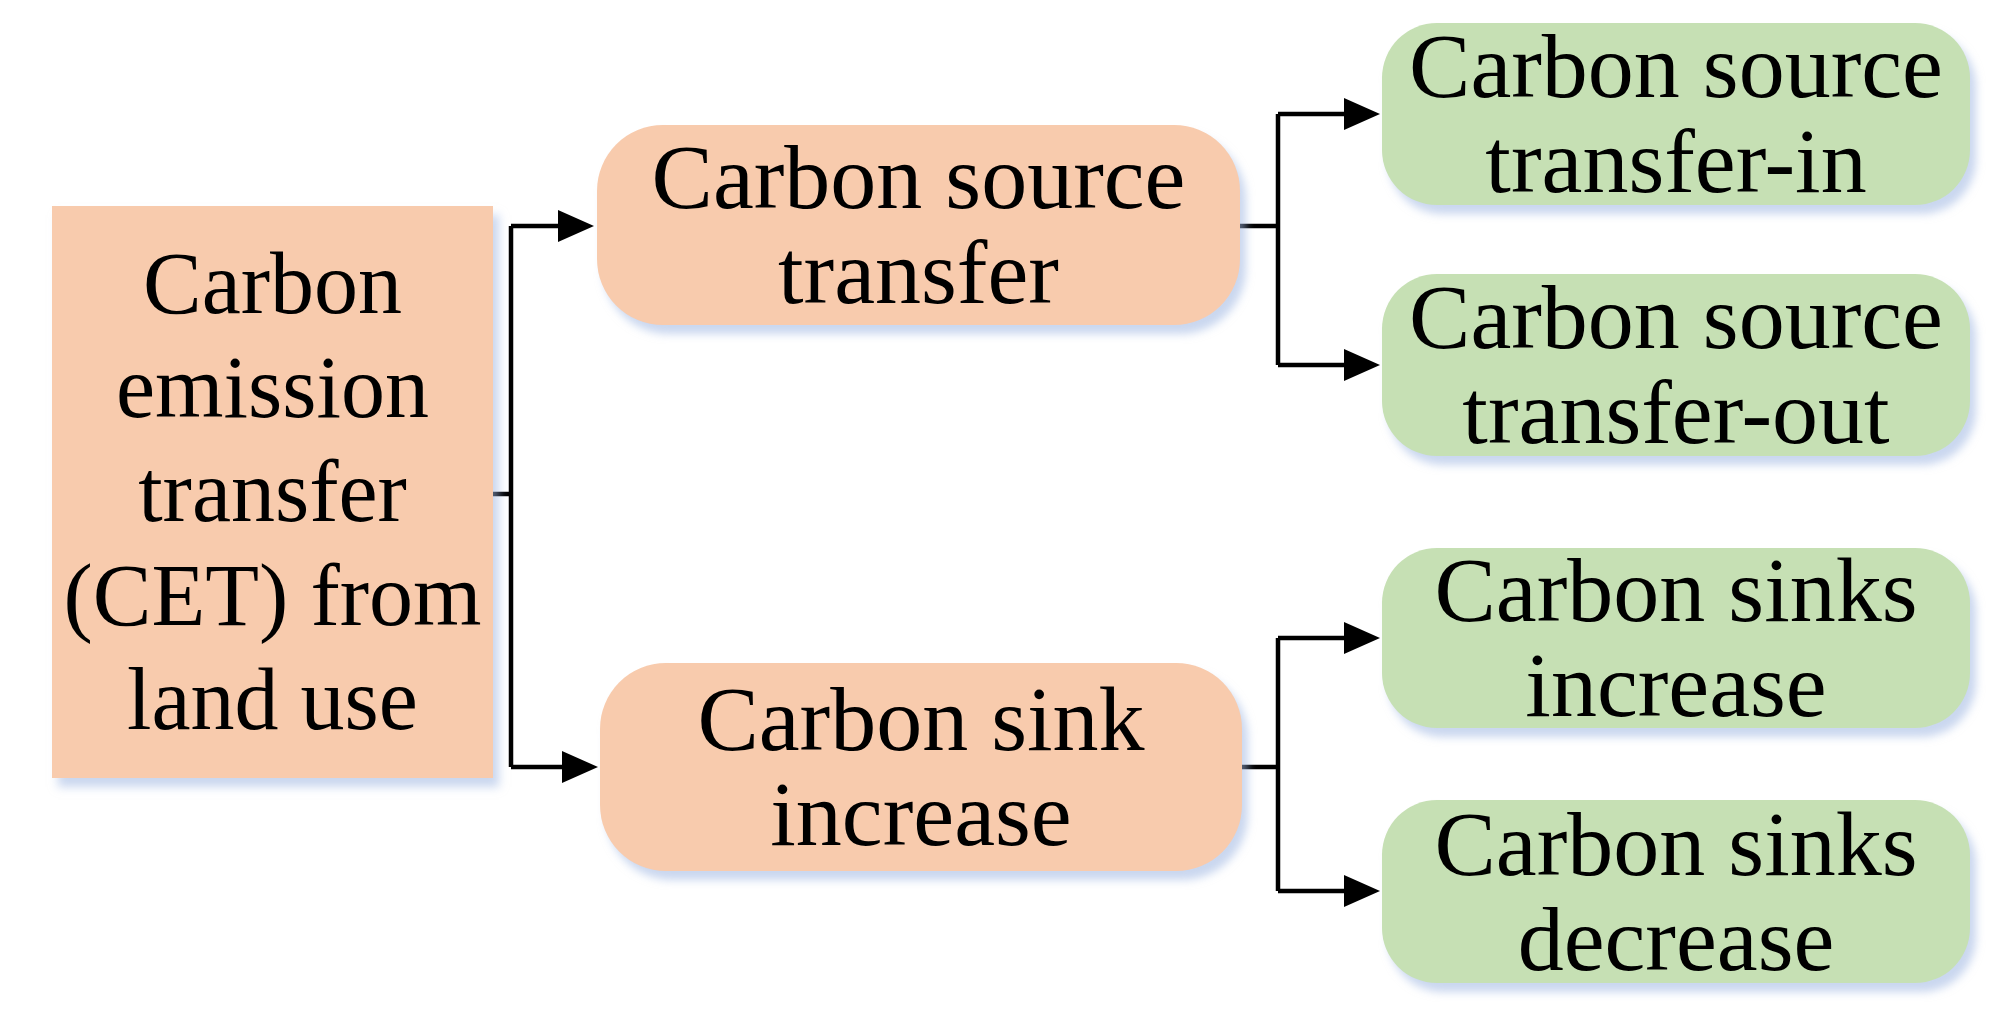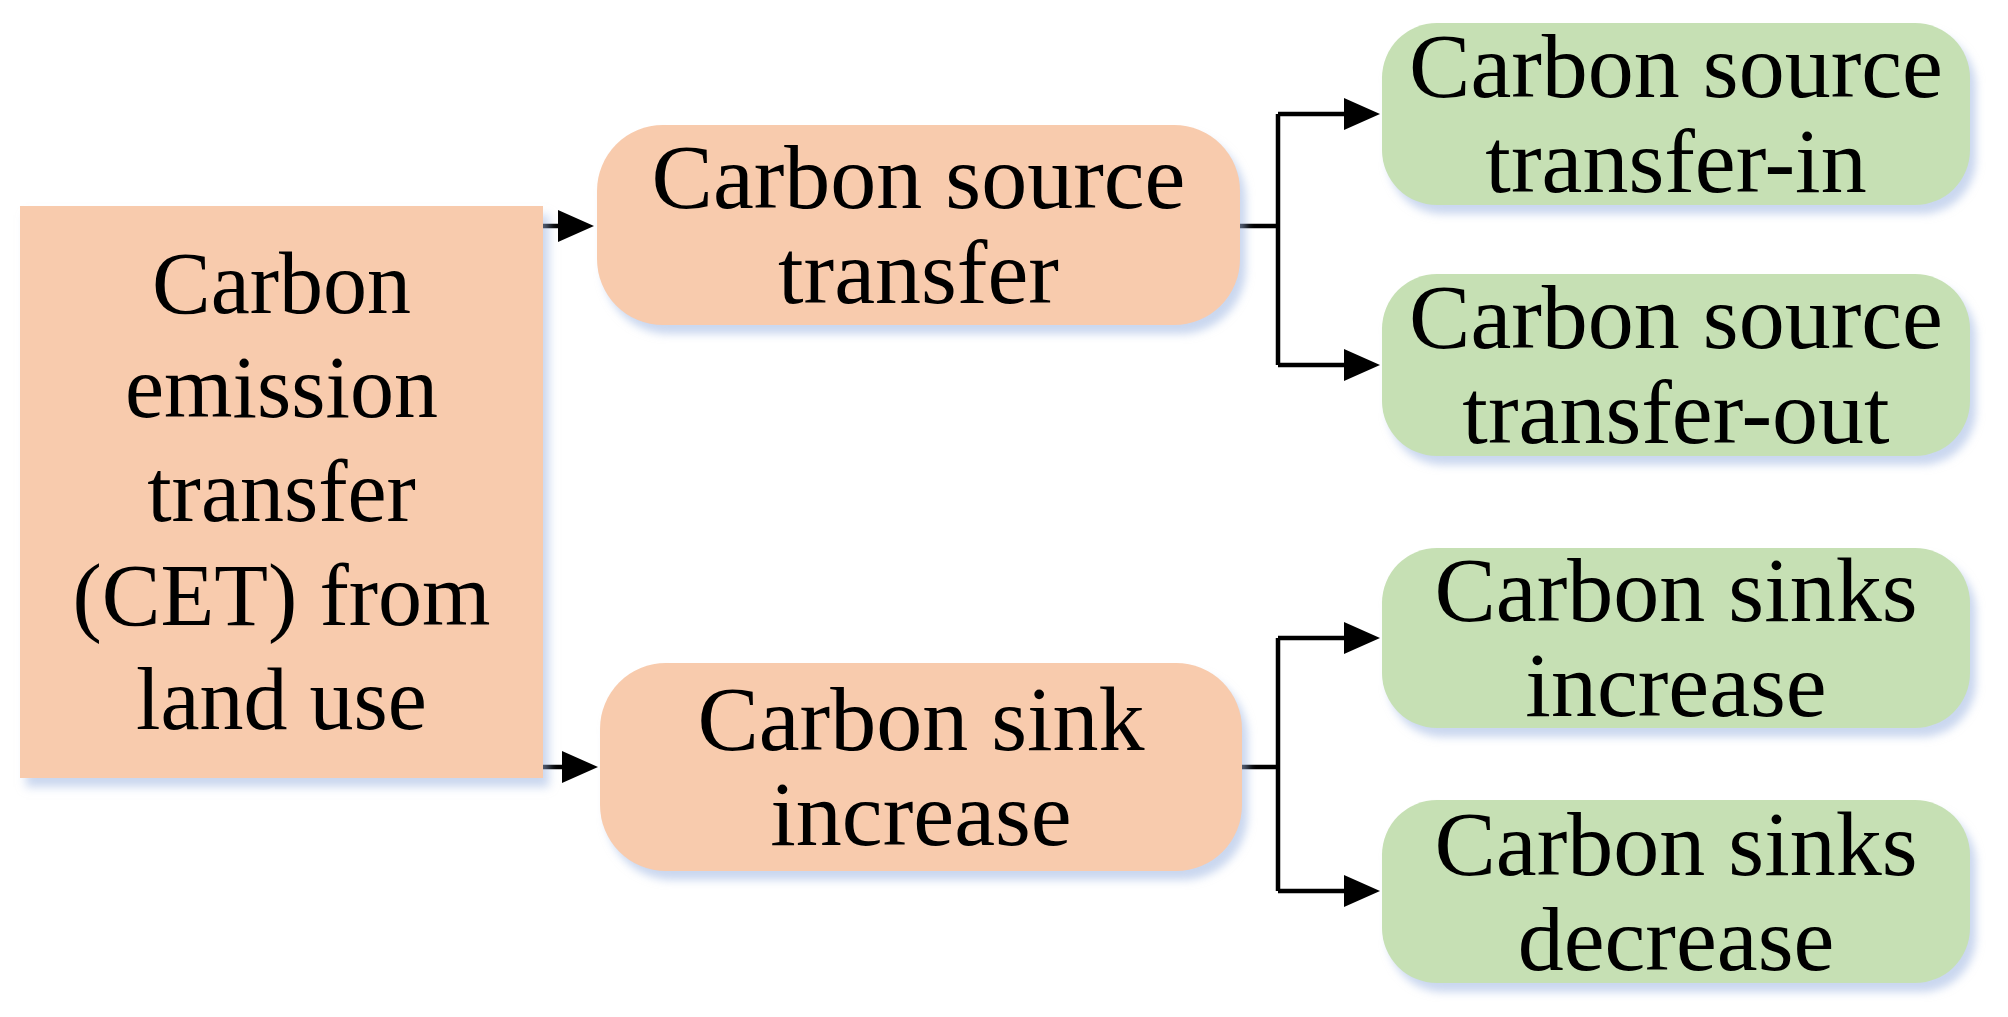--- a/index.html
+++ b/index.html
@@ -44,23 +44,23 @@
   }
   .parent-fill {
     background: var(--parent-fill, #F8CBAD);
     box-shadow: 6px 9px 9px var(--shadow, rgba(158, 183, 226, 0.55));
   }
   .child-fill {
     background: var(--child-fill, #C6E0B4);
     box-shadow: 6px 9px 9px var(--shadow, rgba(158, 183, 226, 0.55));
   }
   .node-root {
-    left: 20px;
+    left: 52px;
     top: 206px;
-    width: 523px;
+    width: 441px;
     height: 572px;
     font-size: 88px;
     line-height: 104px;
     border-radius: 0;
   }
   .node-mid {
     border-radius: 66px;
   }
   .node-mid-1 { left: 597px;  top: 125px; width: 643px; height: 200px; }
   .node-mid-2 { left: 600px;  top: 663px; width: 642px; height: 208px; }

